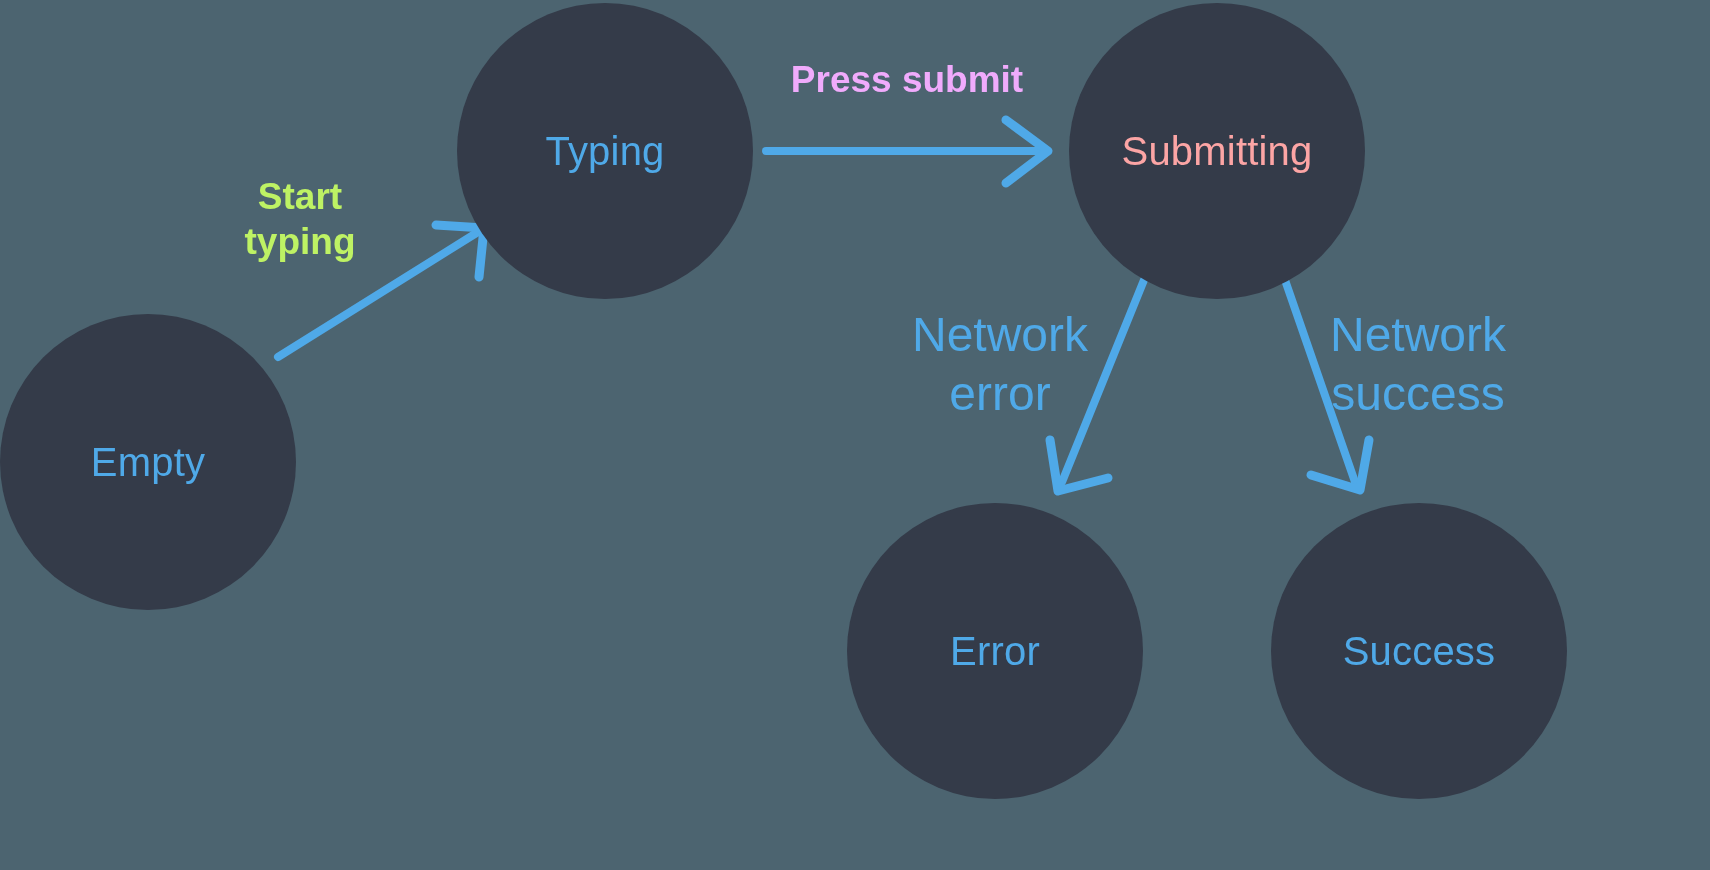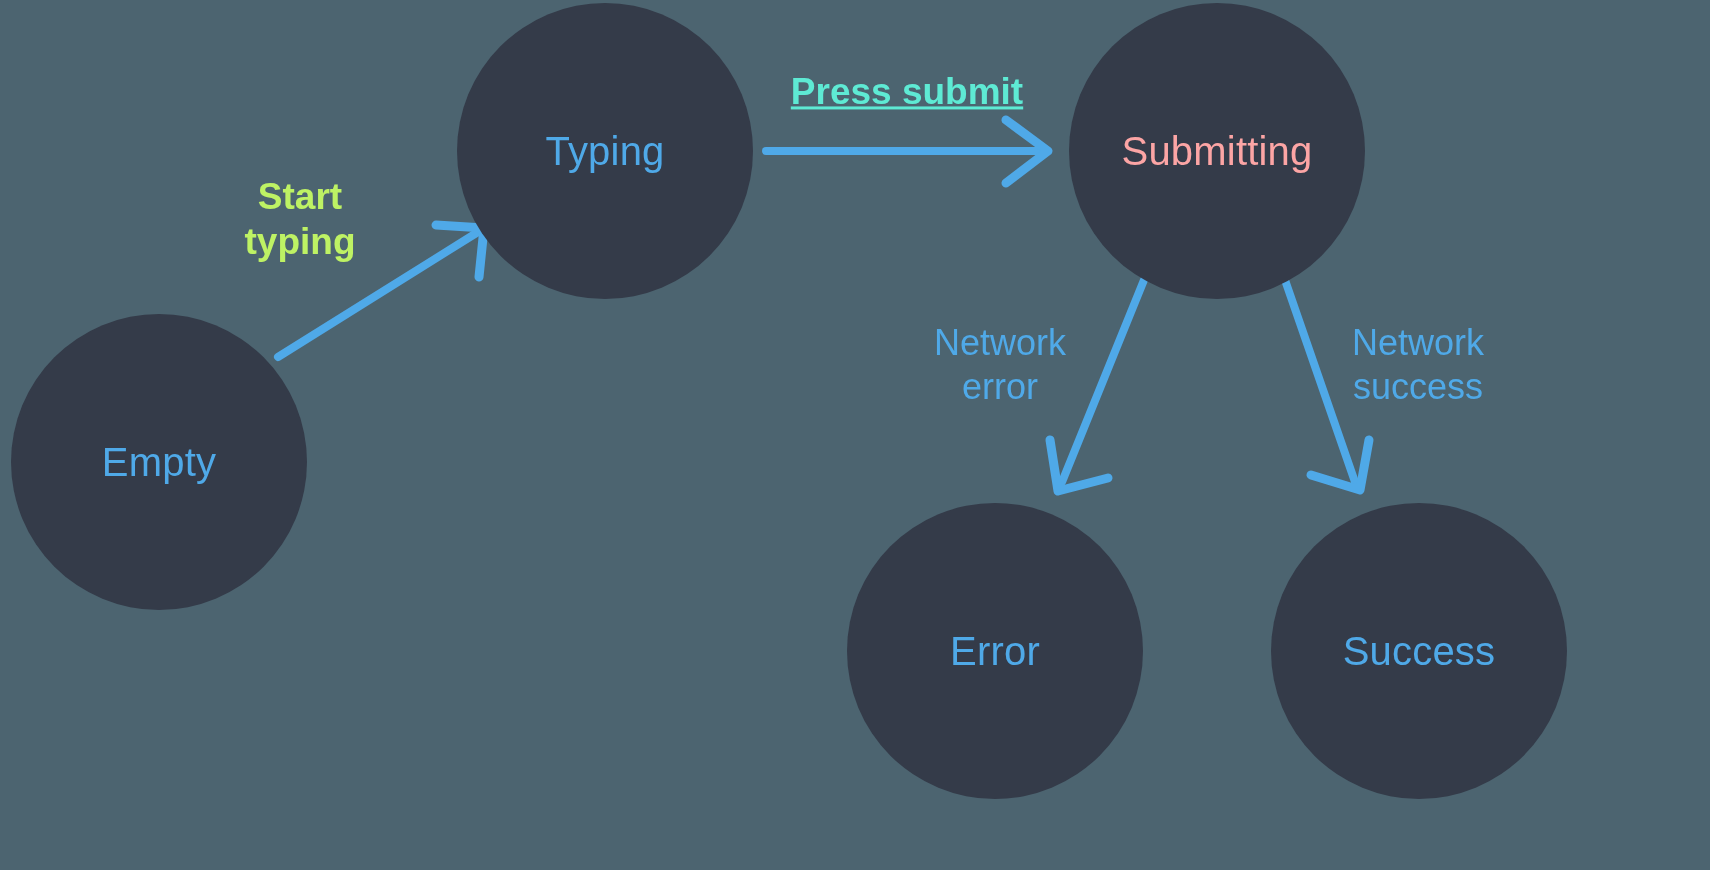--- a/index.html
+++ b/index.html
@@ -35,21 +35,21 @@
     font-size: 40px;
     font-weight: 400;
     letter-spacing: 0.2px;
     line-height: 1;
     white-space: nowrap;
     user-select: none;
   }
   .edge-label {
     position: absolute;
     color: #4fa9e8;
-    font-size: 36px;
+    font-size: 48px;
     line-height: 1.22;
     text-align: center;
     white-space: pre-line;
     user-select: none;
     transform: translate(-50%, -50%);
   }
   .edge-label.bold {
     font-weight: 700;
     font-size: 37px;
   }
@@ -75,37 +75,37 @@
       <line x1="1144" y1="280" x2="1062" y2="482" stroke="#4fa9e8" stroke-width="8" stroke-linecap="round"></line>
       <polyline points="1050,440 1058,491 1108,478" fill="none" stroke="#4fa9e8" stroke-width="9" stroke-linecap="round" stroke-linejoin="round"></polyline>
     </g>
 
     <g>
       <line x1="1285" y1="280" x2="1355" y2="482" stroke="#4fa9e8" stroke-width="8" stroke-linecap="round"></line>
       <polyline points="1311,475 1360,490 1369,440" fill="none" stroke="#4fa9e8" stroke-width="9" stroke-linecap="round" stroke-linejoin="round"></polyline>
     </g>
   </svg>
 
-  <div class="node" style="left: 11px; top: 314px; width: 296px; height: 296px; background: rgb(52, 59, 73);">
+  <div class="node" style="left: 0px; top: 314px; width: 296px; height: 296px; background: rgb(52, 59, 73);">
     <span class="node-label" style="color: rgb(79, 169, 232);">Empty</span>
   </div>
   <div class="node" style="left: 457px; top: 3px; width: 296px; height: 296px; background: rgb(52, 59, 73);">
     <span class="node-label" style="color: rgb(79, 169, 232);">Typing</span>
   </div>
   <div class="node" style="left: 1069px; top: 3px; width: 296px; height: 296px; background: rgb(52, 59, 73);">
     <span class="node-label" style="color: #fca5a5;">Submitting</span>
   </div>
   <div class="node" style="left: 847px; top: 503px; width: 296px; height: 296px; background: rgb(52, 59, 73);">
     <span class="node-label" style="color: rgb(79, 169, 232);">Error</span>
   </div>
   <div class="node" style="left: 1271px; top: 503px; width: 296px; height: 296px; background: rgb(52, 59, 73);">
     <span class="node-label" style="color: rgb(79, 169, 232);">Success</span>
   </div>
 
   <div class="edge-label bold" style="left: 300px; top: 219px; color: #bef264;">Start
 typing</div>
-  <div class="edge-label bold" style="left: 907px; top: 92px; color: #5eead4; text-decoration: underline;">Press submit</div>
+  <div class="edge-label bold" style="left: 907px; top: 80px; color: #f0abfc;">Press submit</div>
   <div class="edge-label" style="left: 1000px; top: 365px; color: rgb(79, 169, 232);">Network
 error</div>
   <div class="edge-label" style="left: 1418px; top: 365px; color: rgb(79, 169, 232);">Network
 success</div>
 
 </div>
 
 </body></html>

